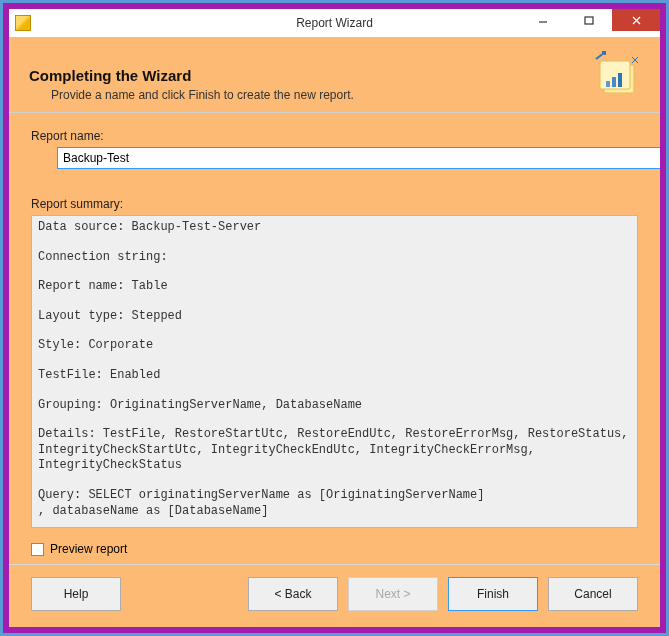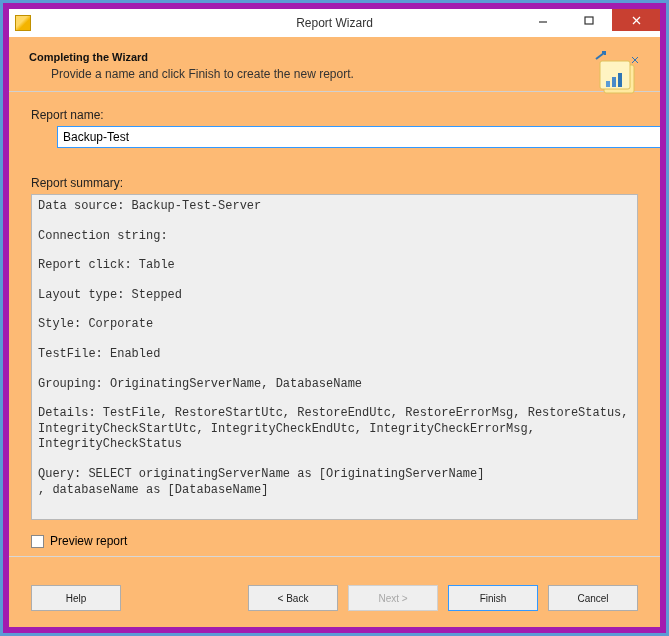--- a/index.html
+++ b/index.html
@@ -63,22 +63,22 @@
     color: #fff;
     width: 48px;
   }
   .header {
     padding: 14px 20px 10px 20px;
     display: flex;
     border-bottom: 1px solid #d0d0d0;
     position: relative;
   }
   .header h1 {
-    margin: 0 0 4px 0;
-    font-size: 11px;
+    margin: 16px 0 4px 0;
+    font-size: 15px;
     font-weight: 700;
     color: #111;
   }
   .header .subtitle {
     font-size: 12px;
     color: #333;
     margin-left: 22px;
   }
   .header-icon {
     position: absolute;
@@ -145,29 +145,28 @@
     padding: 12px 22px 16px 22px;
     border-top: 1px solid #d8d8d8;
     display: flex;
     gap: 10px;
   }
   .btn {
     background: #efefef;
     border: 1px solid #adadad;
     min-width: 90px;
     height: 26px;
-    font-size: 10px;
+    font-size: 12px;
     font-family: inherit;
     color: #222;
     display: inline-flex;
     align-items: center;
     justify-content: center;
     cursor: default;
-    padding: 8px 12px;
-    margin-top: 16px;
+    padding: 16px 12px;
   }
   .btn.default {
     border: 1px solid #3399ff;
   }
   .btn.disabled {
     color: #a8a8a8;
     border-color: #d0d0d0;
   }
   .spacer { flex: 1; }
   
@@ -224,21 +223,21 @@
   </div>
 
   <div class="content">
     <div class="field-label">Report name:</div>
     <input class="text-input" type="text" value="Backup-Test" style="">
 
     <div class="field-label summary-label">Report summary:</div>
     <div class="summary-box">
       <div class="row">Data source: Backup-Test-Server</div>
       <div class="row">Connection string:</div>
-      <div class="row">Report click: Table</div>
+      <div class="row">Report name: Table</div>
       <div class="row">Layout type: Stepped</div>
       <div class="row">Style: Corporate</div>
       <div class="row">TestFile: Enabled</div>
       <div class="row">Grouping: OriginatingServerName, DatabaseName</div>
       <div class="row">Details: TestFile, RestoreStartUtc, RestoreEndUtc, RestoreErrorMsg, RestoreStatus, IntegrityCheckStartUtc, IntegrityCheckEndUtc, IntegrityCheckErrorMsg, IntegrityCheckStatus</div>
       <div class="row tight">Query:  SELECT originatingServerName as [OriginatingServerName]</div>
       <div class="row tight">            , databaseName as [DatabaseName]</div>
     </div>
 
     <div class="preview-row">

